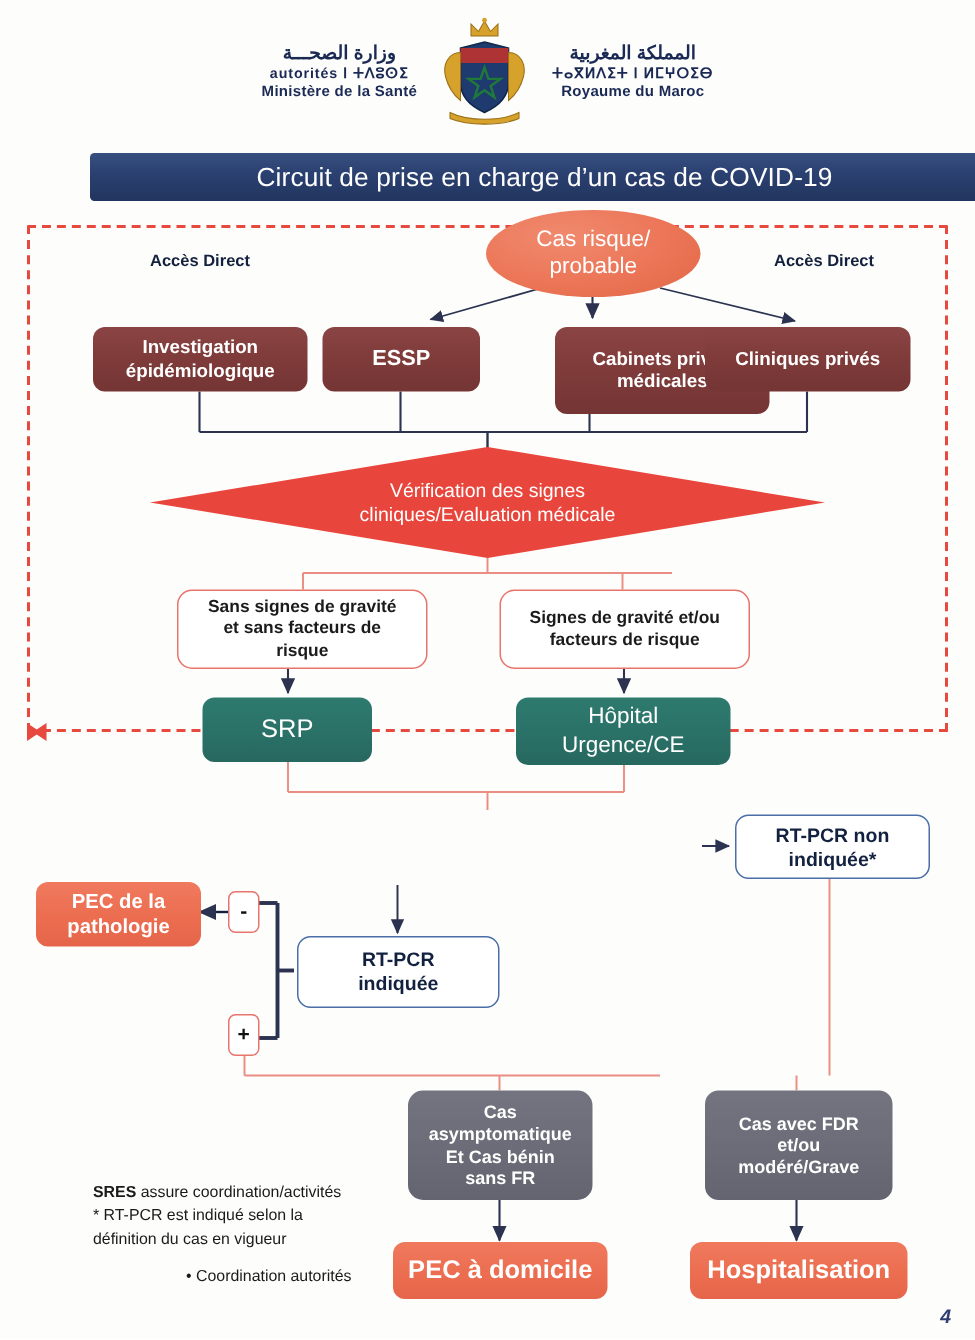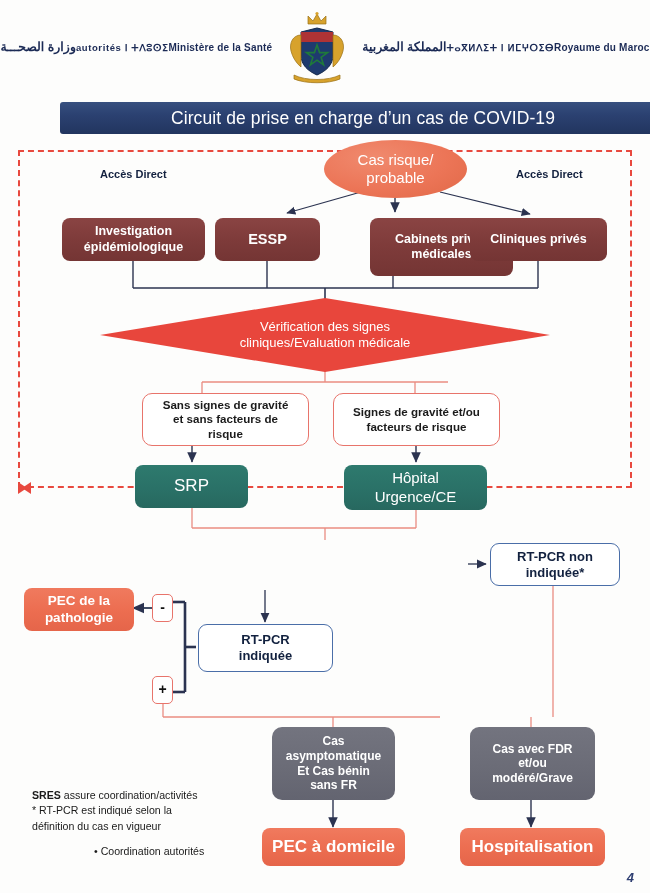--- a/index.html
+++ b/index.html
@@ -24,21 +24,21 @@
     position: absolute;
     left: 0; top: 8px;
     width: 650px; height: 80px;
     display: flex;
     align-items: center;
     justify-content: center;
     gap: 14px;
   }
   .lh-block {
     display: flex;
-    flex-direction: row;
+    flex-direction: column;
     align-items: center;
     color: #1b2a55;
     line-height: 1.25;
   }
   .lh-ar      { font-size: 12.5px; font-weight: 700; letter-spacing: .4px; }
   .lh-tif     { font-size: 9.5px;  font-weight: 700; letter-spacing: .6px; }
   .lh-fr      { font-size: 10px;   font-weight: 700; letter-spacing: .2px; }
 
   .coat {
     position: relative;
@@ -183,20 +183,21 @@
     color: #13213f;
     font-weight: 700;
     font-size: 11px;
   }
 
   .footnote {
     position: absolute;
     color: #1a1a1a;
     font-size: 10.6px;
     line-height: 1.45;
+    margin-left: 30px;
   }
   .footnote b { font-weight: 700; }
   .footnote .bullets { margin-top: 10px; padding-left: 62px; }
 
   .pagemark {
     position: absolute;
     right: 16px; bottom: 8px;
     color: #2f3f72;
     font-size: 13px;
     font-style: italic;
@@ -342,21 +343,21 @@
   <div class="diamond-wrap" style="left:100px; top:298px; width:450px; height:74px;">
     <div class="diamond-shape"></div>
     <div class="diamond-label">
       <div>
         <div>Vérification des signes</div>
         <div>cliniques/Evaluation médicale</div>
       </div>
     </div>
   </div>
 
-  <div class="node whitebox" style="left:118px; top:393px; width:167px; height:53px;margin-left:24px;">
+  <div class="node whitebox" style="left:118px; top:393px; width:167px; height:53px;">
     <div>
       <div>Sans signes de gravité</div>
       <div>et sans facteurs de</div>
       <div>risque</div>
     </div>
   </div>
 
   <div class="node whitebox" style="left:333px; top:393px; width:167px; height:53px;">
     <div>
       <div>Signes de gravité et/ou</div>

